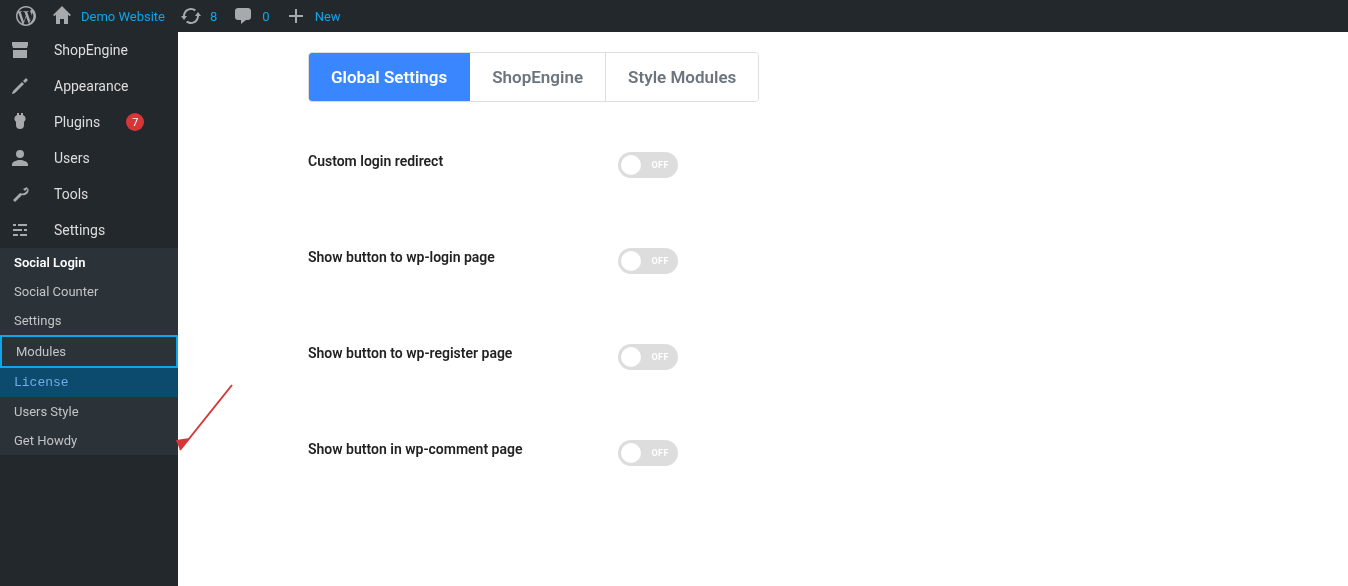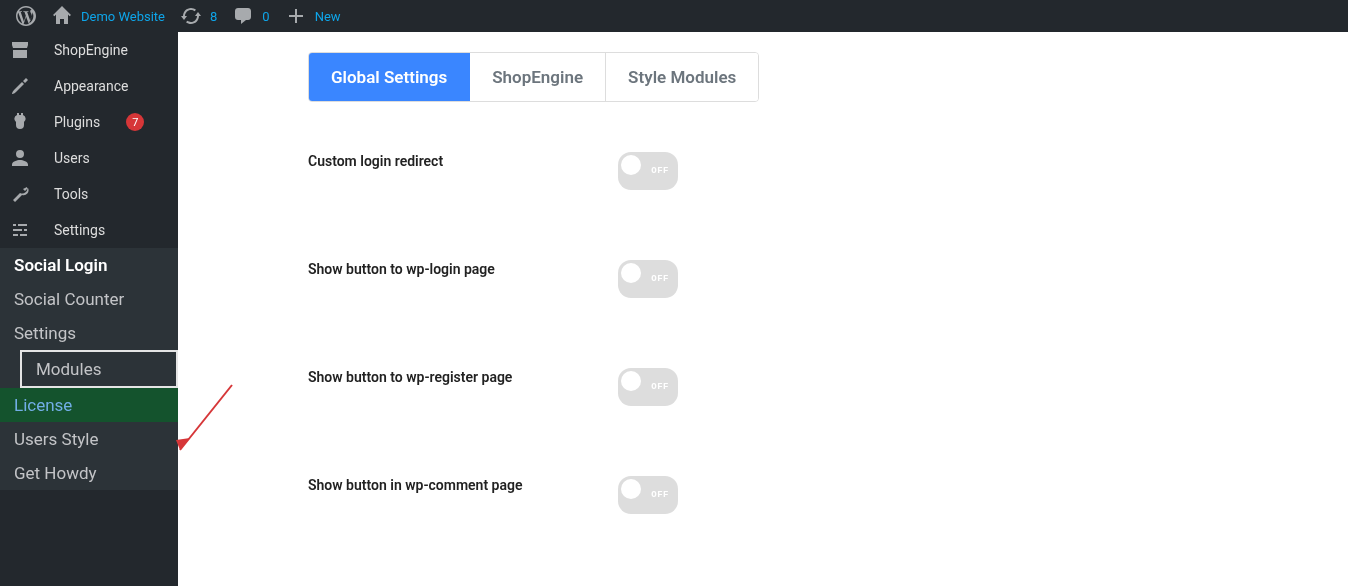--- a/index.html
+++ b/index.html
@@ -14,36 +14,36 @@
 .ab-item svg { fill: #a7aaad; }
 
 
 .sidebar { position: absolute; top: 32px; left: 0; width: 178px; bottom: 0; background: #23282d; color: #eee; }
 .side-item { display: flex; align-items: center; gap: 24px; padding: 8px 10px; cursor: pointer; color: #ddd; font-size: 14px; position: relative; }
 .side-item svg { fill: #a7aaad; width: 20px; height: 20px; }
 .side-item .badge { background: #d63638; color: #fff; border-radius: 9px; font-size: 11px; padding: 0 6px; min-width: 18px; height: 18px; display: inline-flex; align-items: center; justify-content: center; margin-left: 2px; }
 .side-item.current { background: #2271b1; color: #fff; }
 .side-item.current::after { content: ""; position: absolute; right: -1px; top: 50%; transform: translateY(-50%); border: 8px solid transparent; border-right-color: #f1f1f1; }
 
-.submenu { background: #2c3338; font-size: 17px; }
+.submenu { background: #2c3338; font-size: 13px; }
 .submenu .sub-item { padding: 7px 14px; cursor: pointer; color: #c3c4c7; }
 .submenu .sub-item.bold { color: #fff; font-weight: 600; }
-.submenu .sub-item.blue { color: #72aee6; background: #14532d; }
-.submenu .sub-item.highlighted { border: 2px solid #e5e5e5; margin-left: 20px; }
+.submenu .sub-item.blue { color: #72aee6; background: #0c4a6e; font-family: Liberation Mono, monospace; }
+.submenu .sub-item.highlighted { border: 2px solid #0ea5e9; }
 
 
 .content { position: absolute; top: 32px; left: 178px; right: 0; bottom: 0; background: #fff; padding: 20px 40px 40px 130px; color: #222; overflow: auto; }
 .tabs { display: flex; border: 1px solid #ddd; border-radius: 4px; overflow: hidden; width: fit-content; margin-bottom: 50px; }
 .tab { padding: 14px 22px; font-size: 17px; font-weight: 600; background: #fff; color: #6c757d; cursor: pointer; border-right: 1px solid #ddd; }
 .tab:last-child { border-right: none; }
 .tab.active { background: #3a86ff; color: #fff; border-color: #3a86ff; }
 
 .setting-row { display: flex; align-items: flex-start; margin-bottom: 70px; }
 .setting-row .label { width: 310px; font-size: 14px; font-weight: 600; color: #222; line-height: 1.35; }
-.toggle { width: 60px; height: 38px; background: #ddd; border-radius: 13px; position: relative; cursor: pointer; font-family: Liberation Mono, monospace; }
+.toggle { width: 60px; height: 26px; background: #ddd; border-radius: 13px; position: relative; cursor: pointer; }
 .toggle .knob { width: 20px; height: 20px; background: #fff; border-radius: 50%; position: absolute; top: 3px; left: 3px; }
 .toggle .txt { position: absolute; right: 9px; top: 50%; transform: translateY(-50%); font-size: 9px; font-weight: 700; color: #fff; letter-spacing: 0.5px; }
 
 
 .arrow-annot { position: absolute; top: 380px; left: 172px; width: 70px; height: 80px; pointer-events: none; z-index: 10; }
 
 
 .bars-icon { display: inline-flex; align-items: flex-end; gap: 2px; width: 20px; height: 16px; }
 .bars-icon span:nth-child(1){ width:4px; height:8px; background:#2ecc71; }
 .bars-icon span:nth-child(2){ width:4px; height:14px; background:#e74c3c; }

